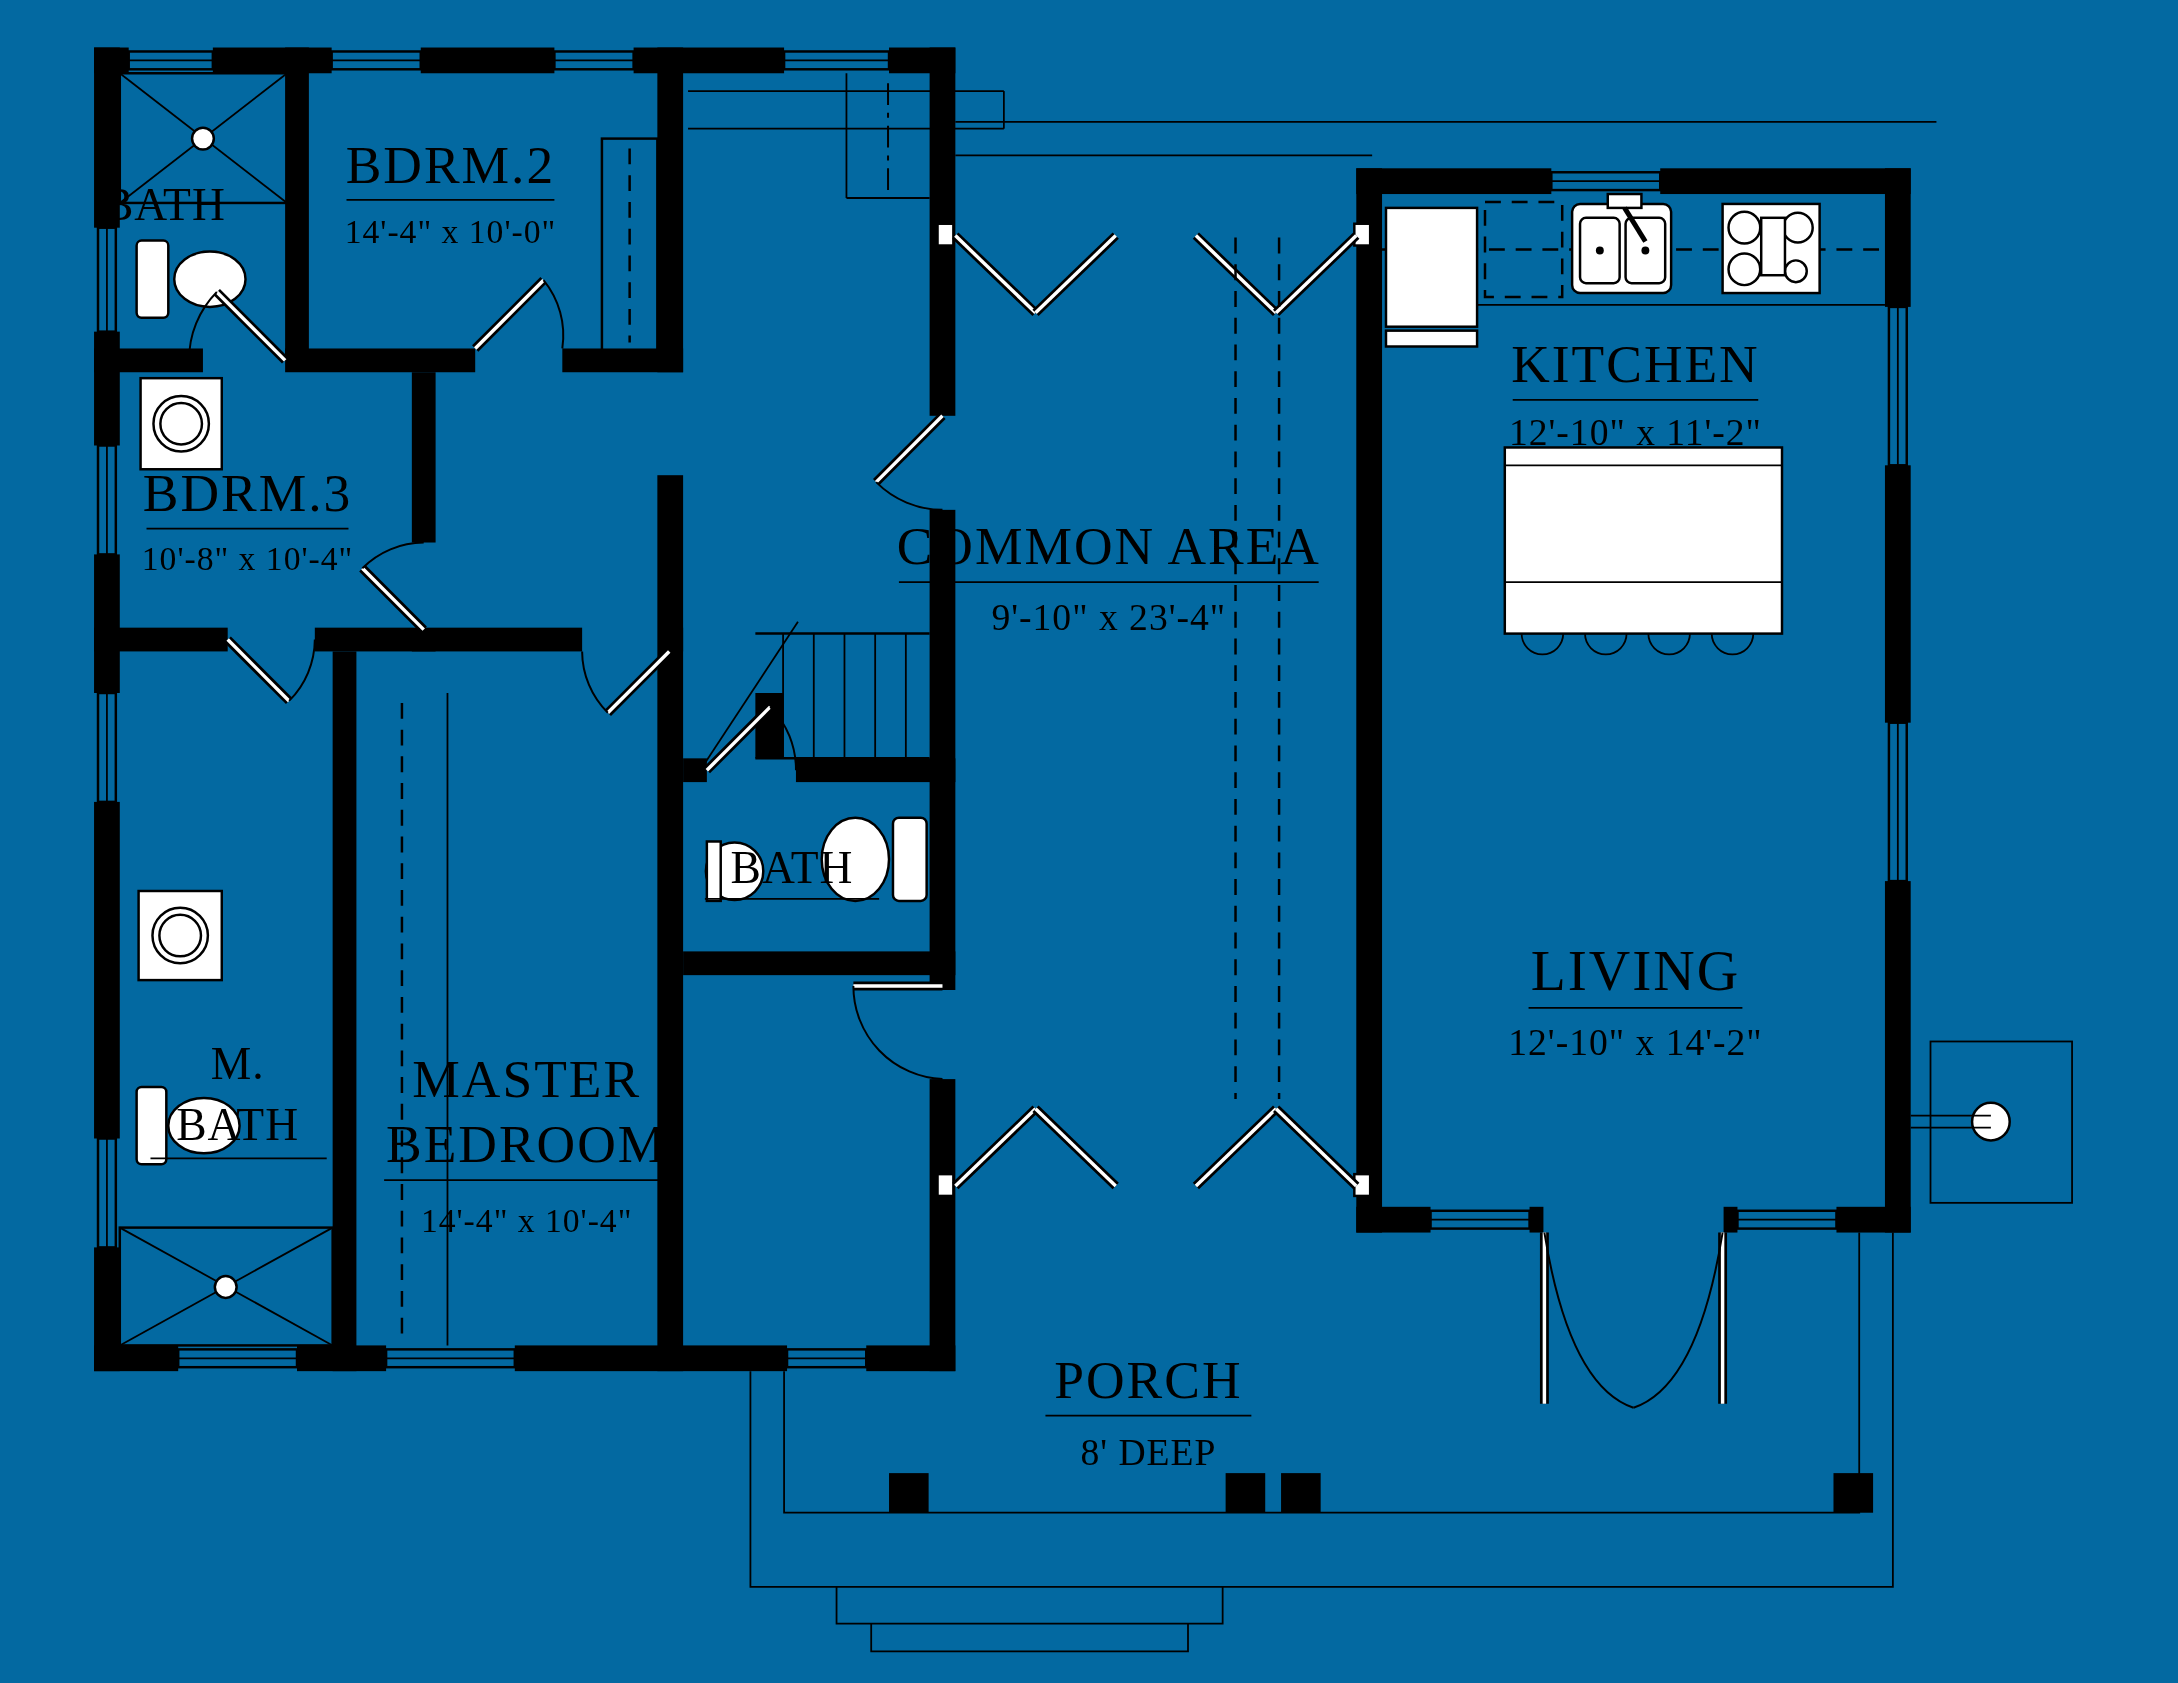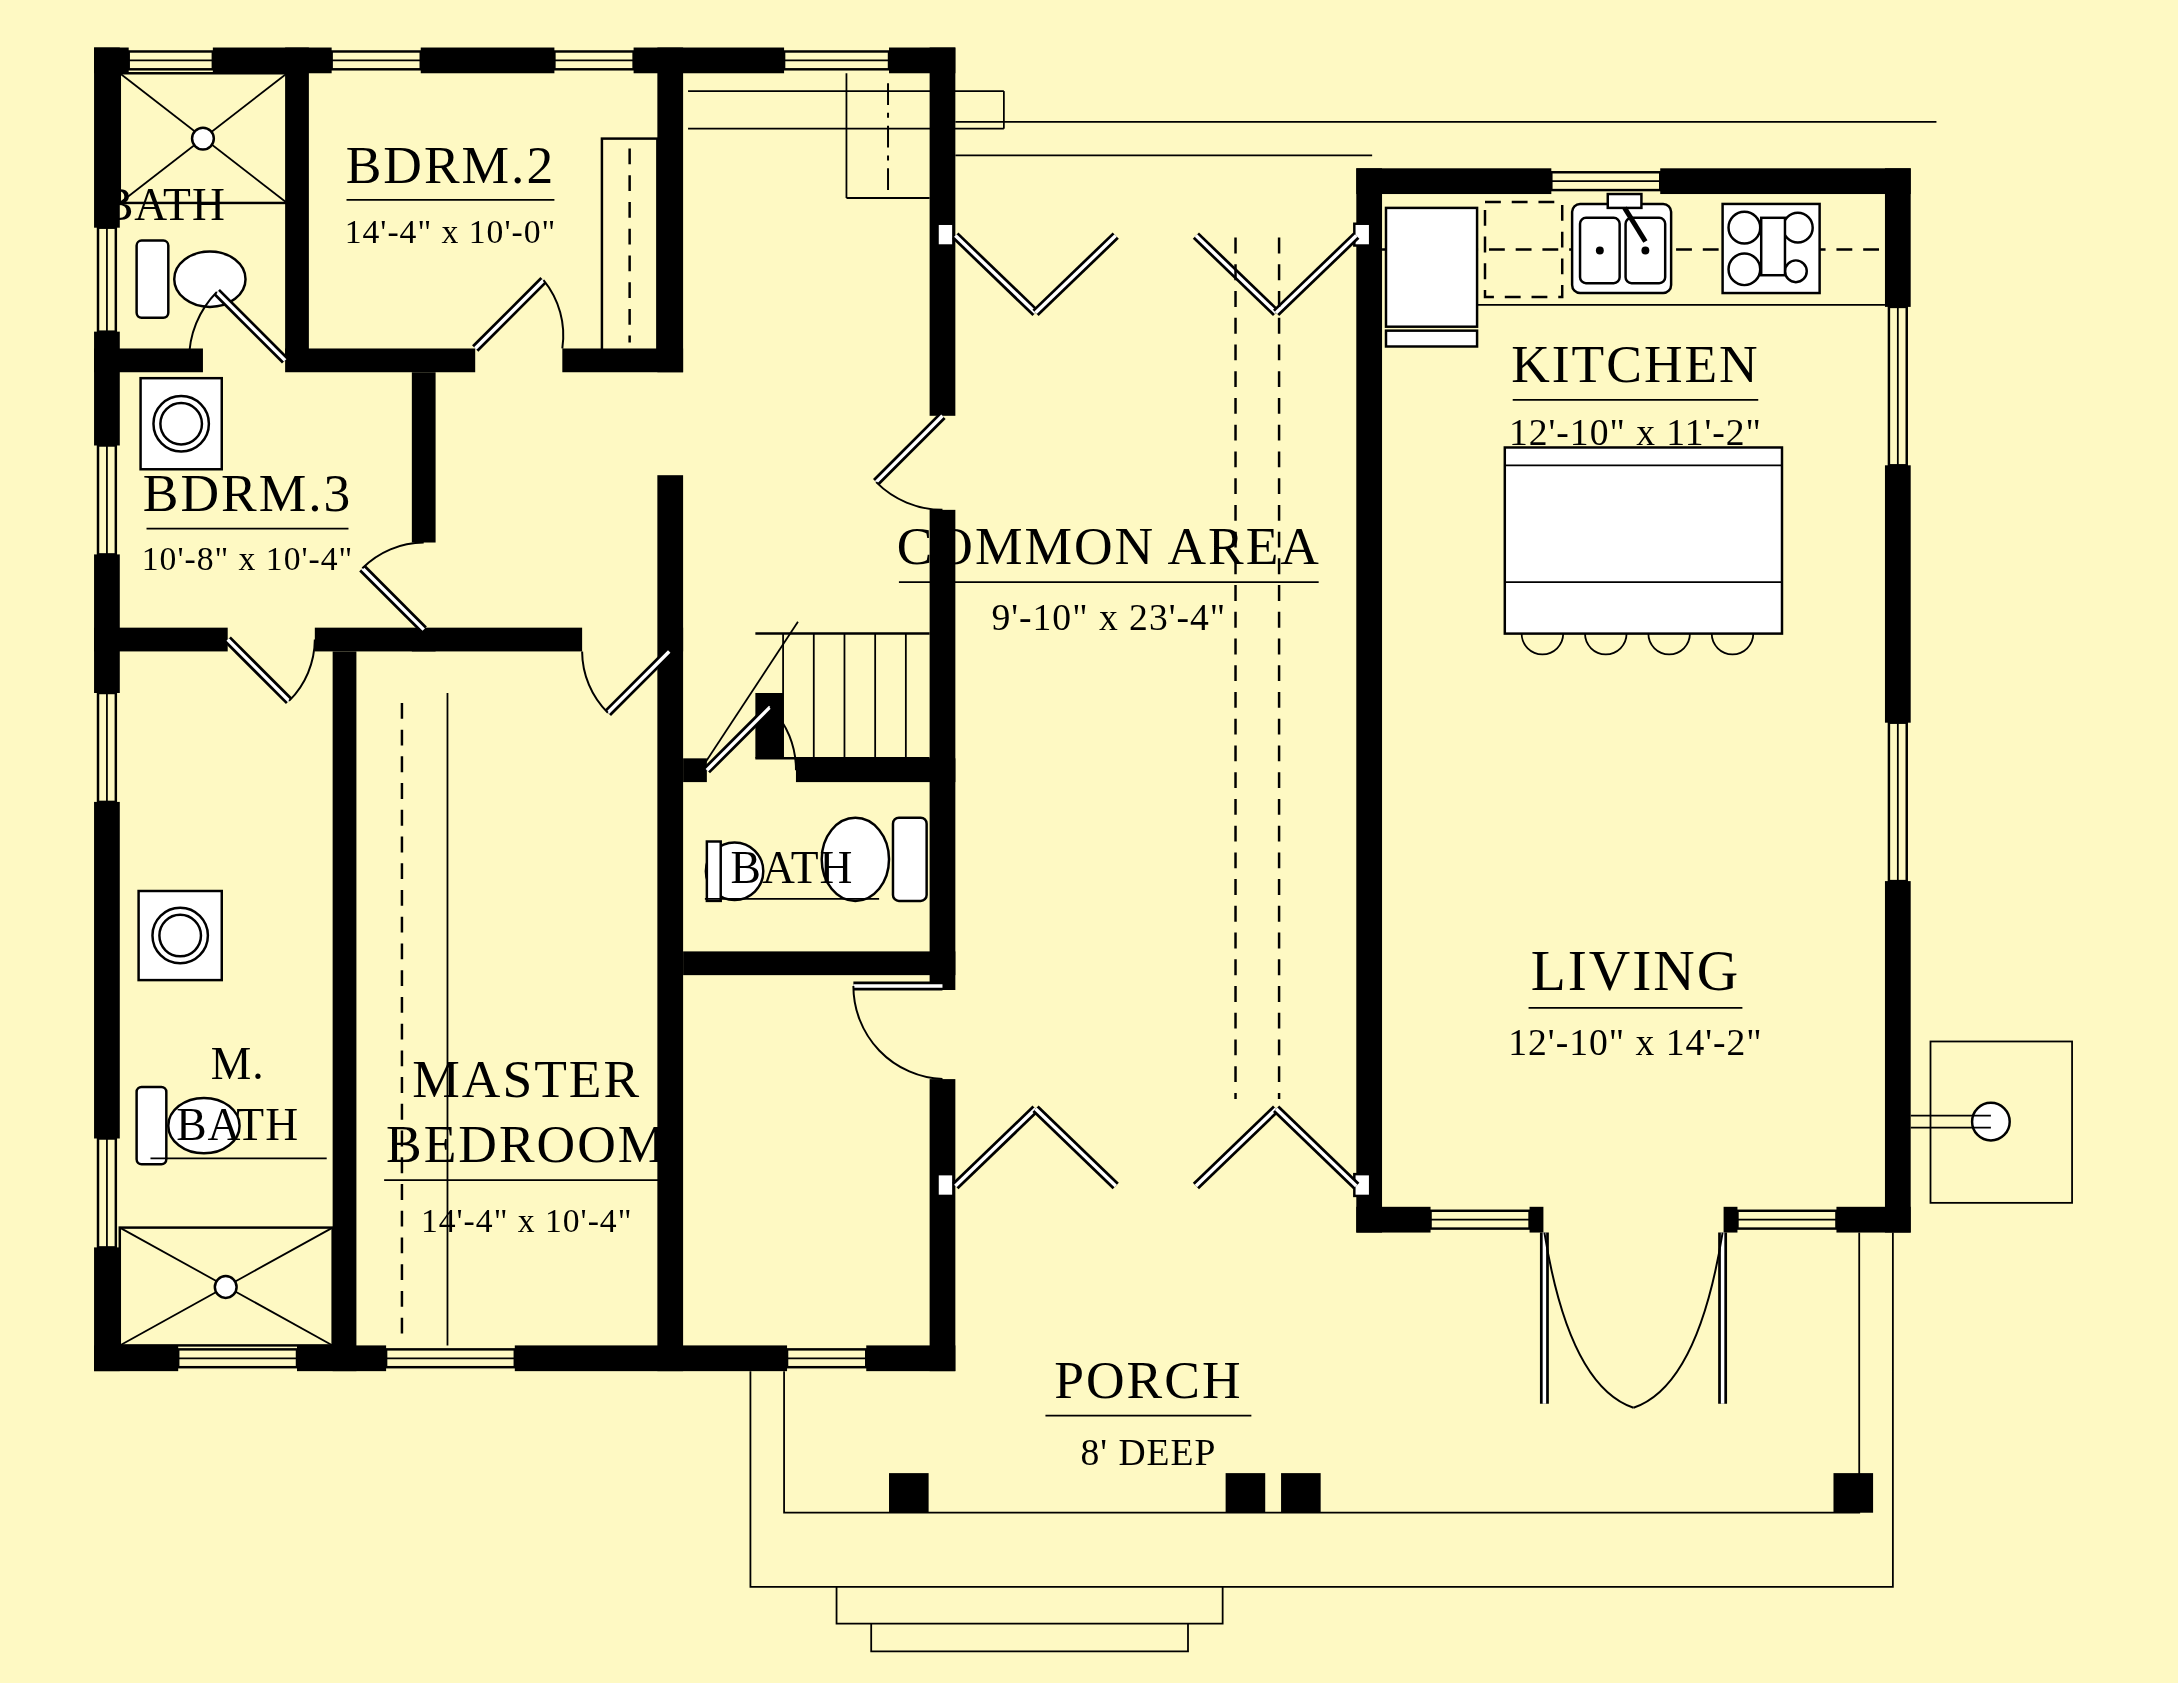--- a/index.html
+++ b/index.html
@@ -1,16 +1,16 @@
 <!DOCTYPE html>
 <html><head>
 <meta charset="utf-8">
 <style>
   html,body{margin:0;padding:0;background:#ffffff;}
-  .stage{width:2178px;height:1683px;position:relative;background:#fef9c3;font-family:"Liberation Serif","DejaVu Serif",serif;}
+  .stage{width:2178px;height:1683px;position:relative;background:#0369a1;font-family:"Liberation Serif","DejaVu Serif",serif;}
   svg{display:block;}
   text{fill:#000;font-family:"Liberation Serif","DejaVu Serif",serif;}
   .room-name{font-size:54px;letter-spacing:2px;}
   .room-name-sm{font-size:46px;letter-spacing:1px;}
   .room-dims{font-size:38px;letter-spacing:1px;}
   .room-dims-sm{font-size:34px;letter-spacing:1px;}
   .wall{fill:#000;stroke:none;}
   .thin{stroke:#000;stroke-width:2.5;fill:none;}
   .thin15{stroke:#000;stroke-width:1.8;fill:none;}
   .fix{stroke:#000;stroke-width:2.5;fill:#ffffff;}

